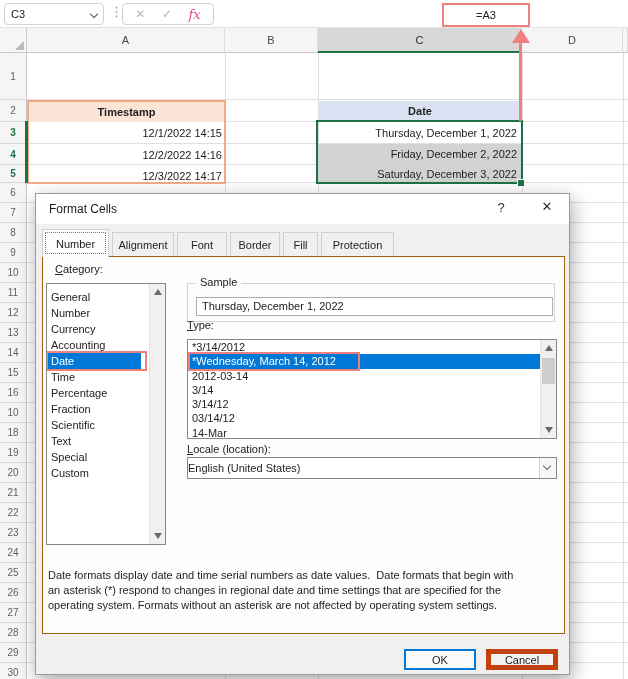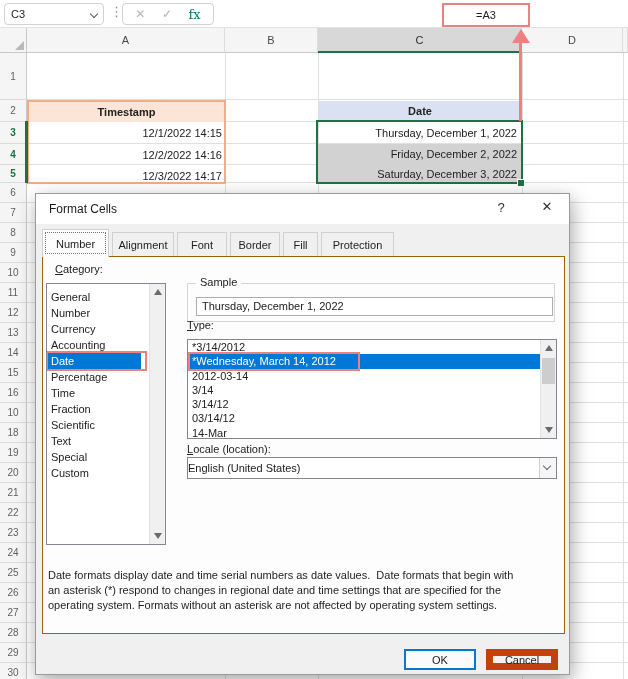--- a/index.html
+++ b/index.html
@@ -10,21 +10,21 @@
   
   .fbar{position:absolute;left:0;top:0;width:628px;height:28px;background:#fff;border-bottom:1px solid #e3e3e3;}
   .namebox{position:absolute;left:4px;top:3px;width:100px;height:22px;border:1px solid #d2d2d2;border-radius:4px;
            background:#fff;font-size:11px;display:flex;align-items:center;padding:0 6px;}
   .namebox .chev{margin-left:auto;}
   .chev{width:6px;height:6px;border-right:1.5px solid #555;border-bottom:1.5px solid #555;transform:rotate(45deg);display:inline-block;}
   .dots{position:absolute;left:110px;top:4px;font-size:13px;color:#8a8a8a;}
   .fxgroup{position:absolute;left:122px;top:3px;width:92px;height:22px;border:1px solid #d2d2d2;border-radius:4px;
            background:#fff;display:flex;align-items:center;justify-content:space-around;padding:0 4px;}
   .xg,.ck{color:#b4b4b4;font-size:12px;}
-  .fx{font-family:"DejaVu Serif",serif;font-size:13px;color:#0f766e;}
+  .fx{font-family:"DejaVu Serif",serif;font-style:italic;font-size:13px;color:#ec4899;}
   .finput{position:absolute;left:218px;top:0;width:410px;height:27px;background:#fff;}
   .redbox{position:absolute;left:442px;top:3px;width:88px;height:24px;border:2px solid var(--red);z-index:6;
           display:flex;align-items:center;justify-content:center;font-size:11px;background:transparent;}
 
   
   .corner{position:absolute;left:0;top:28px;width:27px;height:25px;background:#f5f5f5;border-right:1px solid #c9c9c9;border-bottom:1px solid #c9c9c9;z-index:3;}
   .corner .tri{position:absolute;right:2px;bottom:2px;width:0;height:0;border-left:9px solid transparent;border-bottom:9px solid #b9b9b9;}
   .colhdr{position:absolute;top:28px;height:25px;background:#f5f5f5;border-bottom:1px solid #c9c9c9;border-right:1px solid #dcdcdc;
           font-size:11px;color:#4a4a4a;display:flex;align-items:center;justify-content:center;z-index:3;}
   .colhdr.sel{background:#d8d8d8;border-bottom:2px solid var(--green);color:#2e2e2e;}
@@ -86,21 +86,21 @@
   .loc-label{position:absolute;left:144px;top:186px;}
   .loc-combo{position:absolute;left:144px;top:200px;width:370px;height:22px;border:1px solid #828790;background:#fff;
              line-height:20px;}
   .loc-btn{position:absolute;right:0;top:0;width:17px;height:20px;background:#f6f6f6;border-left:1px solid #d0d0d0;}
   .loc-btn .chev{position:absolute;left:4px;top:5px;border-color:#666;}
   .desc{position:absolute;left:5px;top:311px;width:508px;line-height:15px;color:#1e1e1e;}
   .desc div{white-space:pre;}
   .btn{position:absolute;top:455px;width:72px;height:21px;display:flex;align-items:center;justify-content:center;
        font-size:11px;background:#fbfbfb;}
   .btn-ok{left:368px;border:2px solid var(--blue);}
-  .btn-cancel{left:450px;border:7px solid #c2410c;background:#f2f2f2;}
+  .btn-cancel{left:450px;border:5px solid #c2410c;background:#f2f2f2;}
 </style>
 </head>
 <body>
 
 <div class="stage" style="--green: #1e7145; --red: #ee8080; --blue: #0078d7; --peach: #fce4d6; --bluefill: #d9e1f2; --gray: #d2d2d2;">
 
   <div class="fbar">
     <div class="namebox">
       <span>C3</span>
       <span class="chev"></span>
@@ -233,22 +233,22 @@
         <div class="tab" style="width: 73px;">Protection</div>
       </div>
     <div class="tabpage">
       <div class="cat-label accel">Category:</div>
       <div class="cat-list" id="catlist">
           <div class="cat-item" style="margin-top: 5px;">General</div>
           <div class="cat-item">Number</div>
           <div class="cat-item">Currency</div>
           <div class="cat-item">Accounting</div>
           <div class="cat-item sel">Date</div>
+          <div class="cat-item">Time</div>
           <div class="cat-item">Percentage</div>
-          <div class="cat-item">Time</div>
           <div class="cat-item">Fraction</div>
           <div class="cat-item">Scientific</div>
           <div class="cat-item">Text</div>
           <div class="cat-item">Special</div>
           <div class="cat-item">Custom</div>
           <div class="lb-scroll">
             <div class="tri-up"></div>
             <div class="tri-dn"></div>
           </div>
           <div class="cat-redbox"></div>

